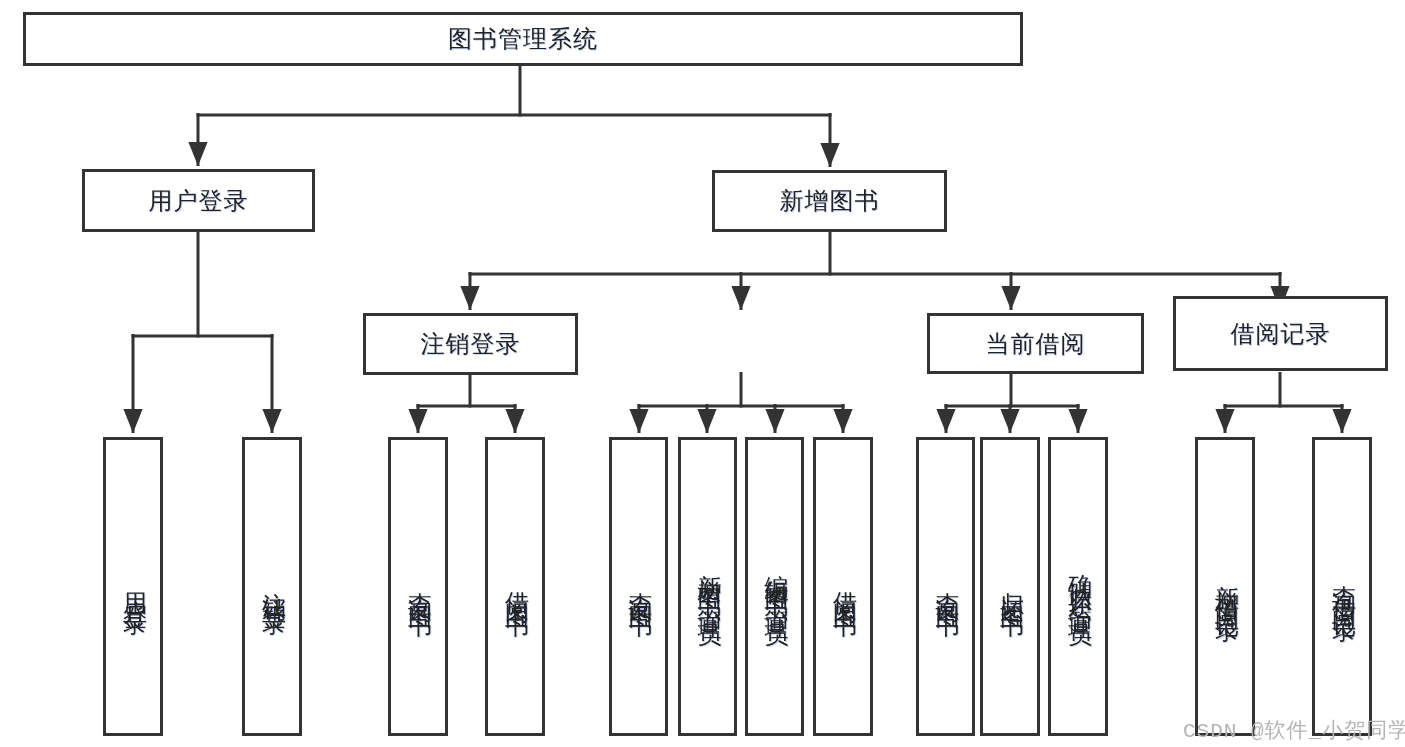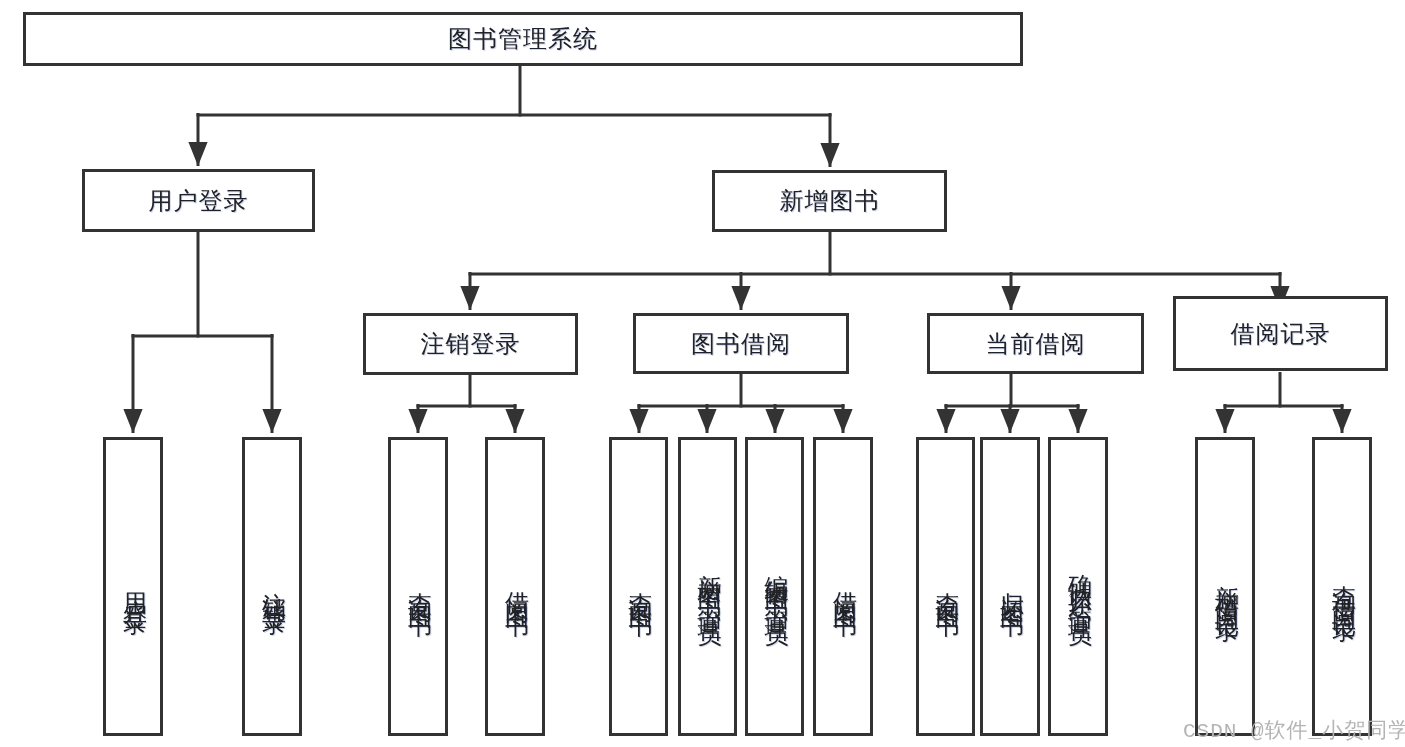--- a/index.html
+++ b/index.html
@@ -111,23 +111,20 @@
   <div class="node" style="left:82px; top:169px; width:233px; height:63px;">
     <span>用户登录</span>
   </div>
   <div class="node" style="left:712px; top:170px; width:235px; height:62px;">
     <span>新增图书</span>
   </div>
 
   <div class="node" style="left:363px; top:313px; width:215px; height:62px;">
     <span>注销登录</span>
   </div>
-  <div class="node" style="left:633px; top:313px; width:216px; height:61px;">
-    <span>图书借阅</span>
-  </div>
   <div class="node" style="left:903px; top:313px; width:217px; height:61px;margin-left:24px;">
     <span>当前借阅</span>
   </div>
   <div class="node" style="left:1173px; top:296px; width:215px; height:75px;">
     <span>借阅记录</span>
   </div>
 
   <div class="node" style="left:103px; top:437px; width:60px; height:299px;">
     <span class="vlabel">用户登录</span>
   </div>

